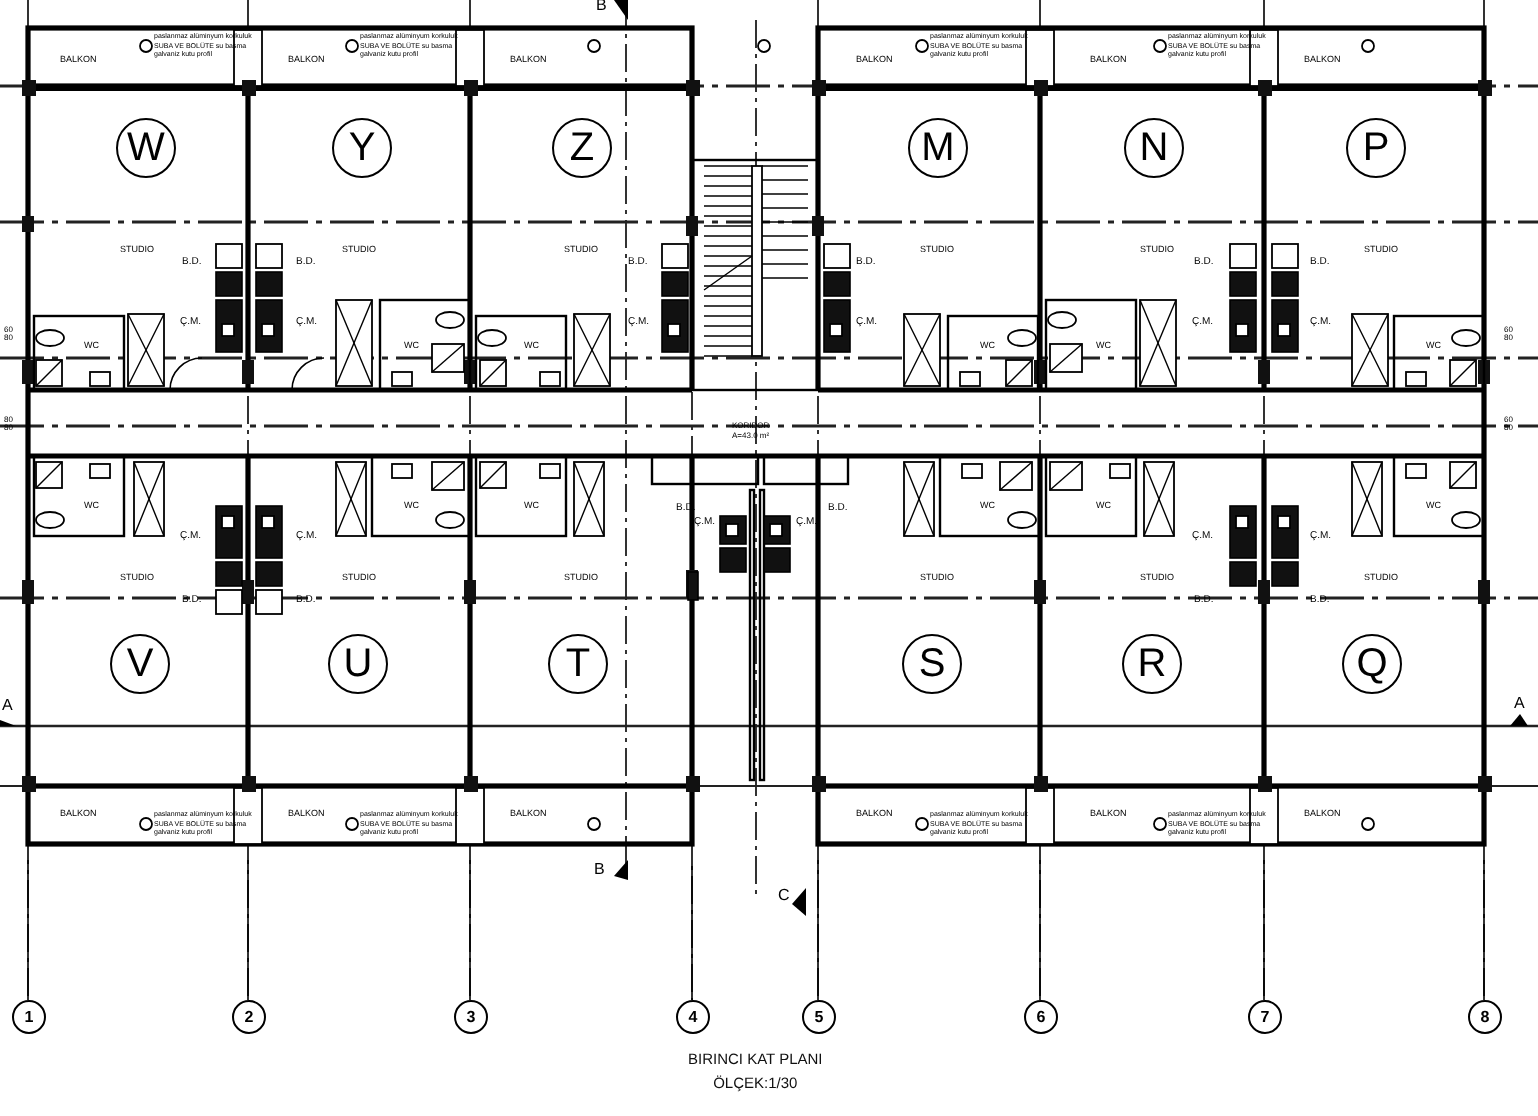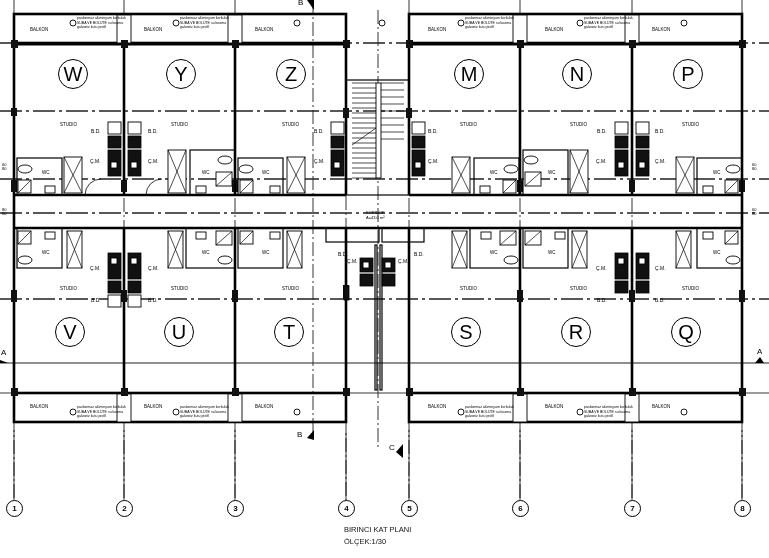--- a/index.html
+++ b/index.html
@@ -8,21 +8,21 @@
   .wall { fill: none; stroke: #000; stroke-width: 2.6; }
   .wall-thin { fill: none; stroke: #000; stroke-width: 1.2; }
   .grid { stroke: #000; stroke-width: 0.8; stroke-dasharray: 14 3 2 3; }
   .hgrid { stroke: #222; stroke-width: 1.6; stroke-dasharray: 22 4 3 4; }
   .col { fill: #111; }
   .fixture { fill: #fff; stroke: #000; stroke-width: 0.9; }
   .dark { fill: #111; stroke: #000; stroke-width: 0.8; }
   .door { fill: none; stroke: #000; stroke-width: 0.8; }
   .cross { stroke: #000; stroke-width: 0.7; }
   .title {
-    position: absolute; left: 344px; top: 524px; font-size: 7.5px; line-height: 12px; color: #111;
+    position: absolute; left: 344px; top: 524px; font-size: 7.5px; line-height: 12px; color: #111; text-align: center;
   }
 </style>
 </head>
 <body>
 
 <svg id="plan" viewBox="0 0 769 558" xmlns="http://www.w3.org/2000/svg">
 
   <g>
     <line class="grid" x1="14" y1="0" x2="14" y2="500"></line>
     <line class="grid" x1="124" y1="0" x2="124" y2="500"></line>

